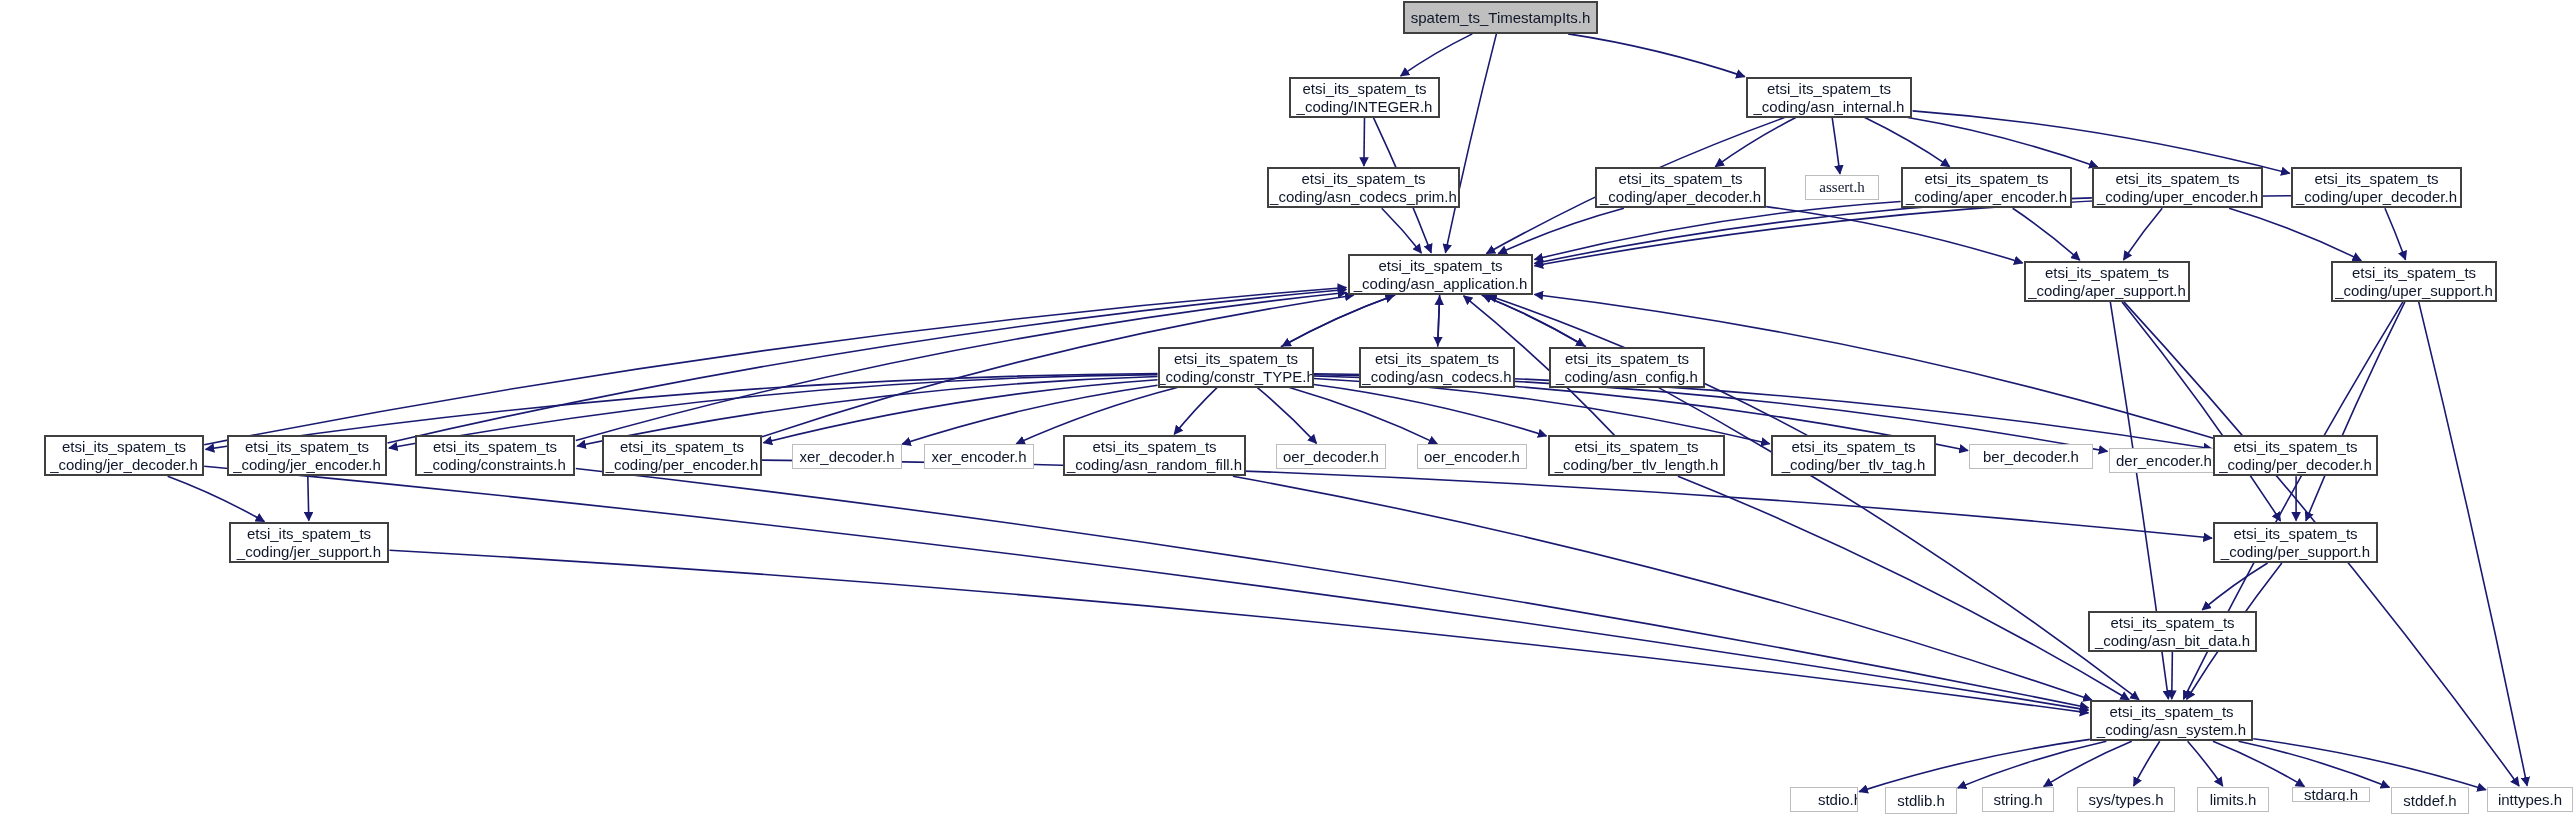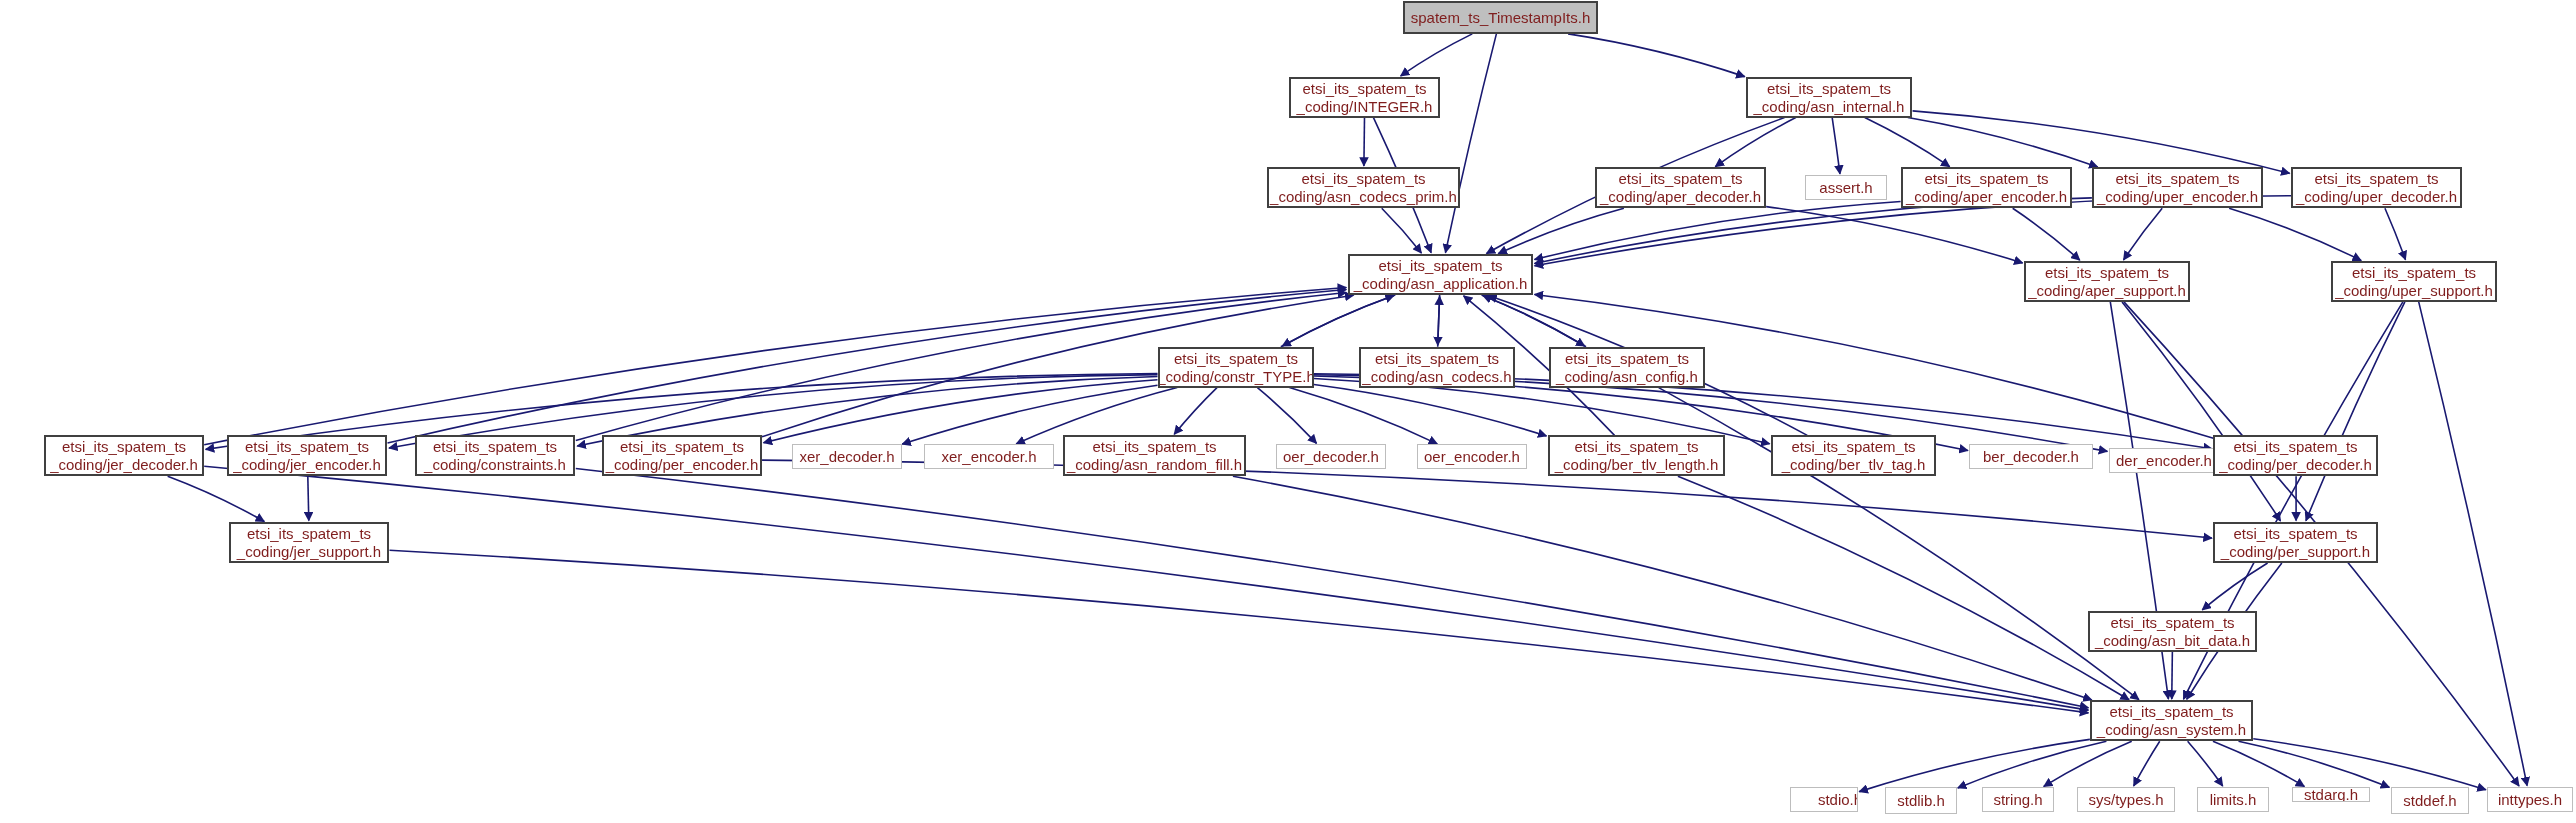--- a/index.html
+++ b/index.html
@@ -1,21 +1,21 @@
 <!DOCTYPE html>
 <html><head>
 <meta charset="utf-8">
 <style>
   html,body{margin:0;padding:0;background:#ffffff;}
   #graph-root{position:relative;width:2576px;height:824px;background:#ffffff;
               font-family:"Liberation Sans","DejaVu Sans",sans-serif;}
   svg#edges{position:absolute;left:0;top:0;width:2576px;height:824px;}
   .node{position:absolute;box-sizing:border-box;display:flex;align-items:center;
         justify-content:center;text-align:center;line-height:1.18;
-        font-size:15px;color:#7f1d1d;background:#ffffff;overflow:hidden;}
+        font-size:15px;color:#0f172a;background:#ffffff;overflow:hidden;}
   .node.local{border:2px solid #404040;}
   .node.system{border:1px solid #bdbdbd;}
   .node.root{border:2px solid #404040;background:#bfbfbf;}
   .node span{display:block;white-space:pre;}
 </style>
 </head>
 <body>
 
 <div id="graph-root">
   <svg id="edges" viewBox="0 0 2586 827" preserveAspectRatio="none">
@@ -125,21 +125,21 @@
           <span>etsi_its_spatem_ts</span>
           <span>_coding/asn_codecs_prim.h</span>
         </div>
       </div>
       <div class="node local" style="left: 1595px; top: 167px; width: 171px; height: 41px;">
         <div>
           <span>etsi_its_spatem_ts</span>
           <span>_coding/aper_decoder.h</span>
         </div>
       </div>
-      <div class="node system" style="left: 1805px; top: 175px; width: 82px; height: 25px;">
+      <div class="node system" style="left: 1805px; top: 175px; width: 74px; height: 25px; font-family: Liberation Serif, serif;">
         <div>
           <span>assert.h</span>
         </div>
       </div>
       <div class="node local" style="left: 1901px; top: 167px; width: 171px; height: 41px;">
         <div>
           <span>etsi_its_spatem_ts</span>
           <span>_coding/aper_encoder.h</span>
         </div>
       </div>
@@ -213,21 +213,21 @@
         <div>
           <span>etsi_its_spatem_ts</span>
           <span>_coding/per_encoder.h</span>
         </div>
       </div>
       <div class="node system" style="left: 792px; top: 444px; width: 110px; height: 25px;">
         <div>
           <span>xer_decoder.h</span>
         </div>
       </div>
-      <div class="node system" style="left: 924px; top: 444px; width: 130px; height: 25px;">
+      <div class="node system" style="left: 924px; top: 444px; width: 110px; height: 25px;">
         <div>
           <span>xer_encoder.h</span>
         </div>
       </div>
       <div class="node local" style="left: 1063px; top: 435px; width: 183px; height: 41px;">
         <div>
           <span>etsi_its_spatem_ts</span>
           <span>_coding/asn_random_fill.h</span>
         </div>
       </div>

